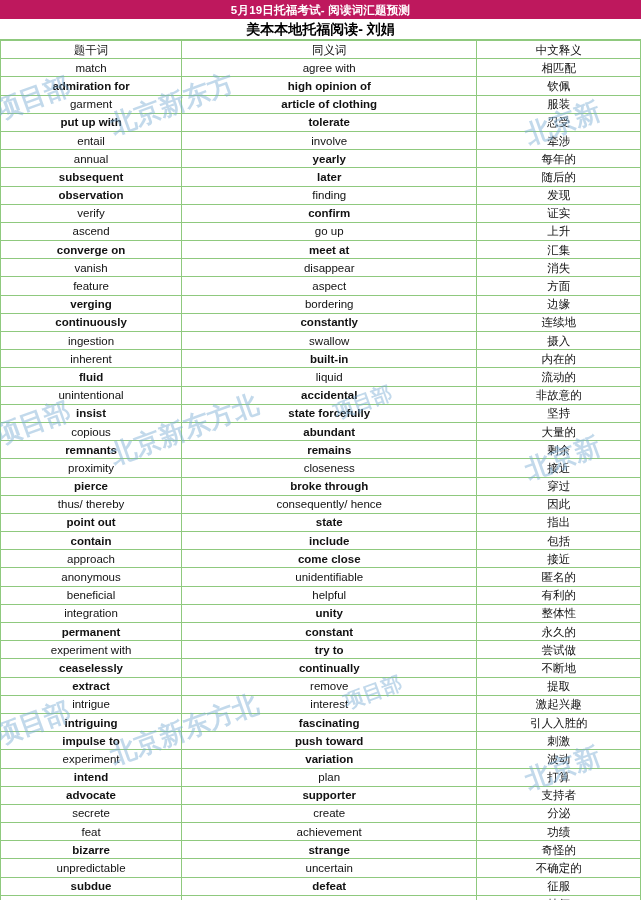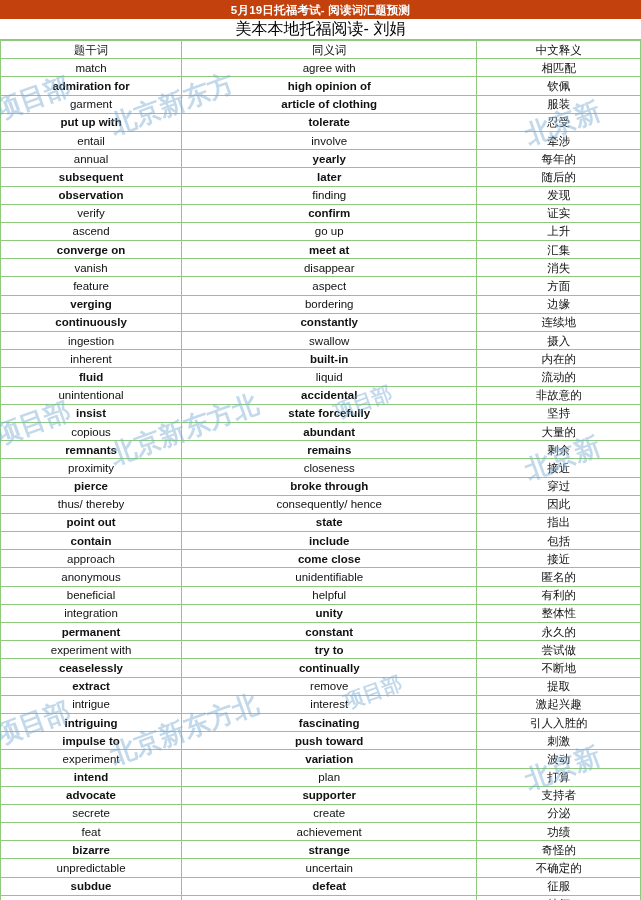--- a/index.html
+++ b/index.html
@@ -38,36 +38,36 @@
   .wm-big { font-size: 26px; }
   .wm-small { font-size: 20px; }
 
   
   .doc {
     position: relative;
     z-index: 2;
     width: 641px;
   }
   .title-bar {
-    background: #c2410c;
+    background: #be185d;
     color: #ffffff;
     text-align: center;
     font-size: 11.5px;
     font-weight: bold;
     font-family: "Liberation Sans", sans-serif;
     padding: 3px 0 2px 0;
     line-height: 14px;
     letter-spacing: 0.2px;
   }
   .subtitle-bar {
     background: #ffffff;
     color: #000000;
     text-align: center;
-    font-size: 16px;
-    font-weight: normal;
+    font-size: 14px;
+    font-weight: bold;
     padding: 3px 0 3px 0;
     line-height: 14px;
     border-bottom: 1px solid #8fc97e;
   }
 
   
   table.vocab {
     border-collapse: collapse;
     width: 641px;
     table-layout: fixed;

